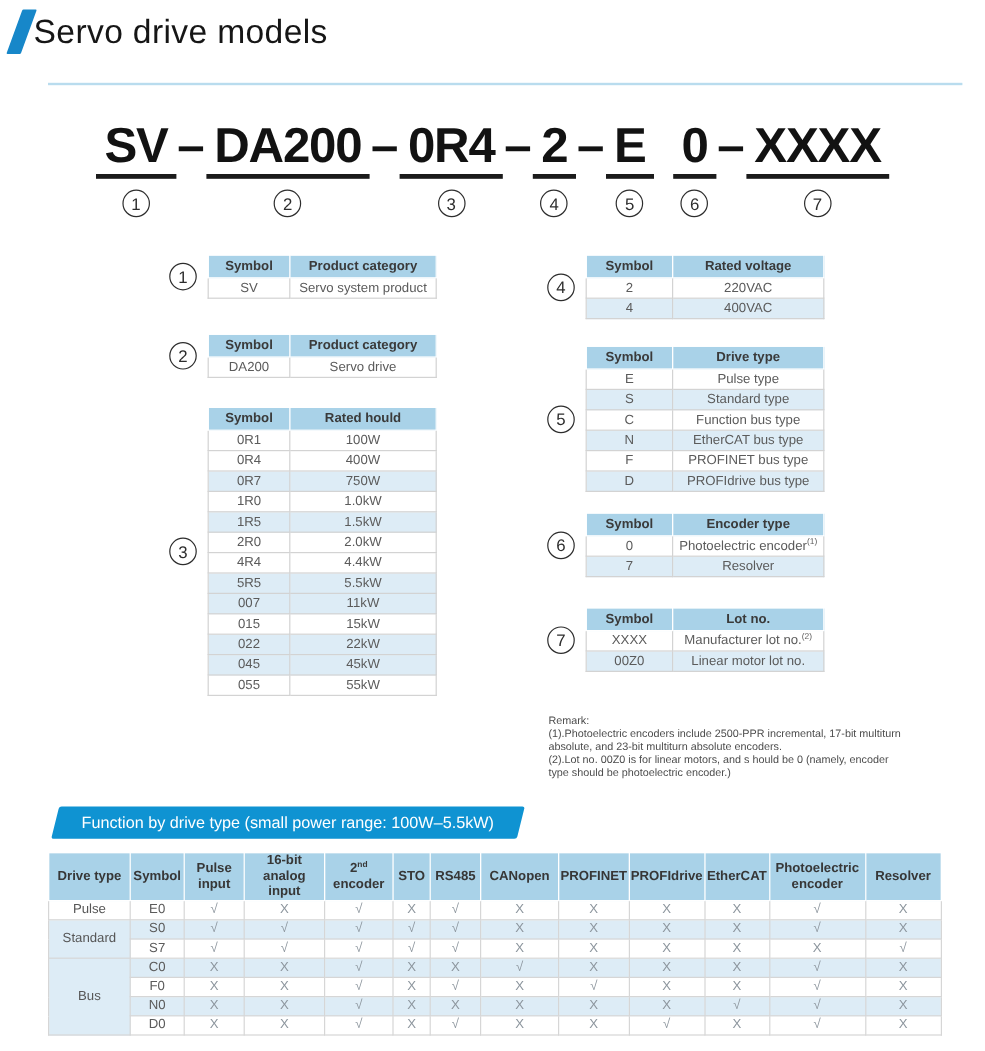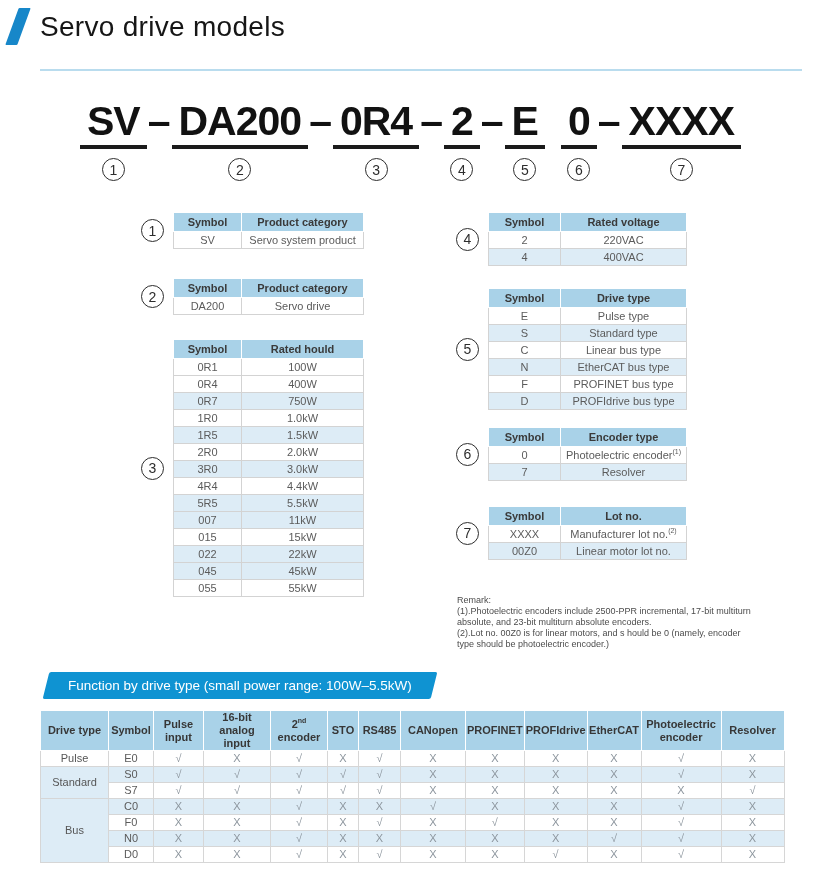--- a/index.html
+++ b/index.html
@@ -2,21 +2,21 @@
 <html><head>
 <meta charset="utf-8">
 <style>
   html,body{margin:0;padding:0;}
   body{
     width:821px;height:876px;position:relative;background:#ffffff;
     font-family:"Liberation Sans","DejaVu Sans",sans-serif;
     -webkit-font-smoothing:antialiased;overflow:hidden;
   }
   
-  .title-row{position:absolute;left:12px;top:8px;display:flex;align-items:center;gap:16px;}
+  .title-row{position:absolute;left:12px;top:8px;display:flex;align-items:center;gap:4px;}
   .slash{width:12px;height:37px;background:#1787c9;transform:skewX(-20deg);border-radius:1px;}
   .title{font-size:28px;color:#161616;letter-spacing:.3px;}
   .divider{position:absolute;left:40px;top:69px;width:762px;height:2px;background:#b9dcee;}
 
   
   .model-row{position:absolute;left:0;top:99px;width:100%;display:flex;justify-content:center;align-items:flex-start;}
   .seg{display:flex;flex-direction:column;align-items:center;}
   .seg-text{font-size:41px;font-weight:bold;color:#121212;letter-spacing:-1px;line-height:1.08;
     border-bottom:4px solid #1b1b1b;padding:0 7px 2px;}
   .dash{font-size:41px;font-weight:bold;color:#121212;line-height:1.08;padding:0 1px;}
@@ -174,24 +174,20 @@
           <td>1.0kW</td>
         </tr>
         <tr class="alt">
           <td>1R5</td>
           <td>1.5kW</td>
         </tr>
         <tr>
           <td>2R0</td>
           <td>2.0kW</td>
         </tr>
-        <tr class="alt">
-          <td>3R0</td>
-          <td>3.0kW</td>
-        </tr>
         <tr>
           <td>4R4</td>
           <td>4.4kW</td>
         </tr>
         <tr class="alt">
           <td>5R5</td>
           <td>5.5kW</td>
         </tr>
         <tr class="alt">
           <td>007</td>
@@ -258,21 +254,21 @@
         <tr>
           <td>E</td>
           <td>Pulse type</td>
         </tr>
         <tr class="alt">
           <td>S</td>
           <td>Standard type</td>
         </tr>
         <tr>
           <td>C</td>
-          <td>Linear bus type</td>
+          <td>Function bus type</td>
         </tr>
         <tr class="alt">
           <td>N</td>
           <td>EtherCAT bus type</td>
         </tr>
         <tr>
           <td>F</td>
           <td>PROFINET bus type</td>
         </tr>
         <tr class="alt">

